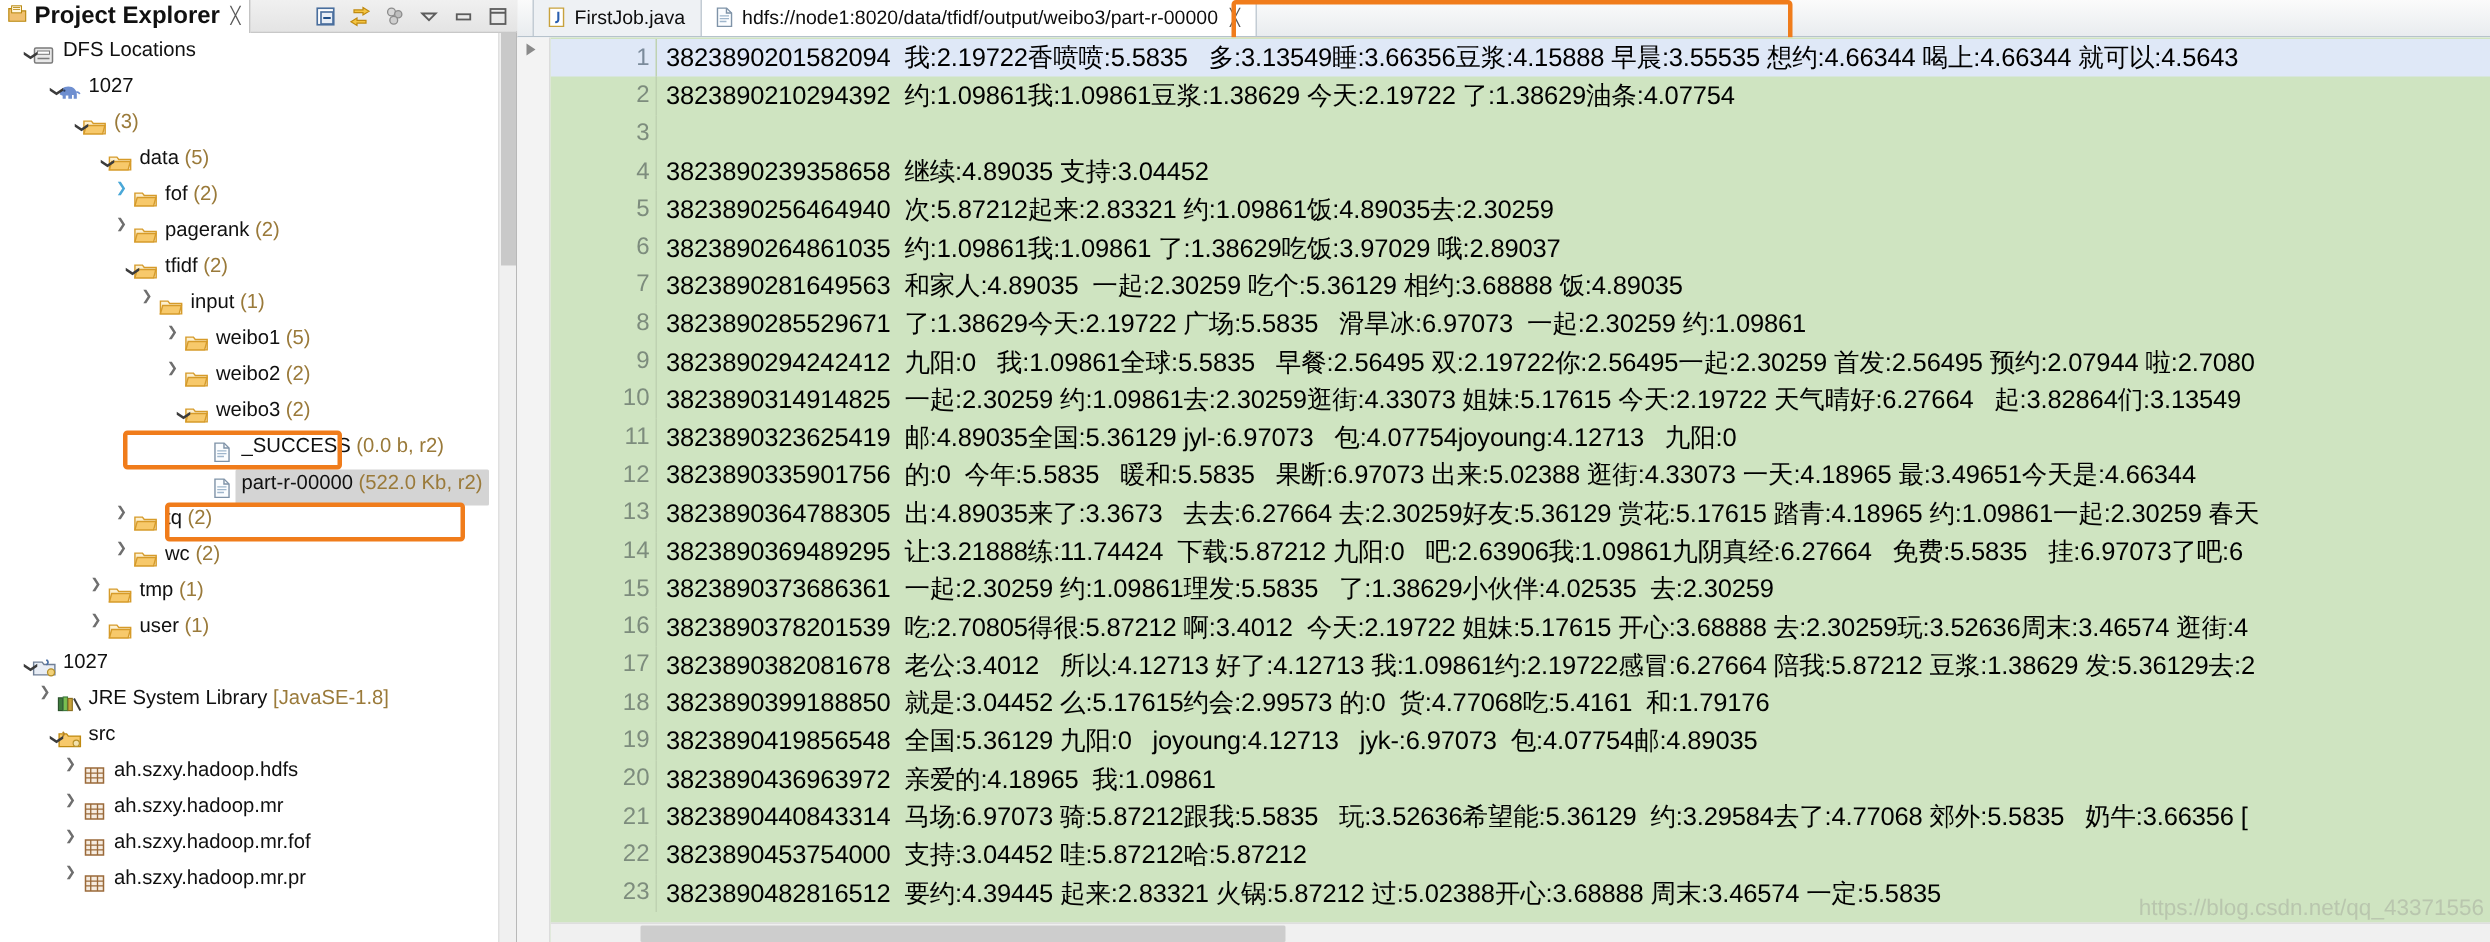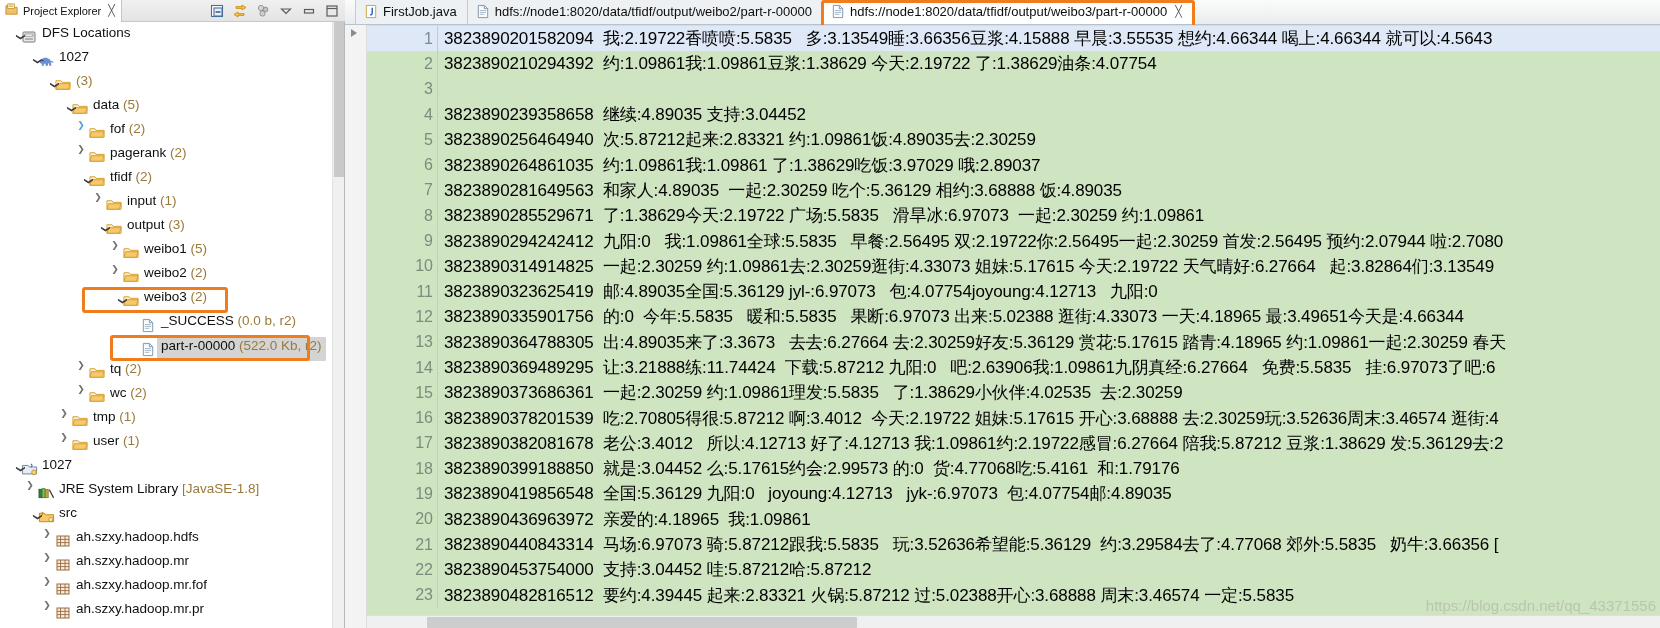--- a/index.html
+++ b/index.html
@@ -29,21 +29,21 @@
   }
   .view-tab {
     height: 22px;
     display: flex; align-items: center; gap: 4px;
     padding: 0 6px 0 4px;
     background: #ffffff;
     border-right: 1px solid #c4c4c4;
     font-size: 12px; color: #111;
     white-space: nowrap;
   }
-  .view-tab .tablabel { font-size: 11px; }
+  .view-tab .tablabel { font-size: 16px; font-weight: bold; }
   .close-x {
     font-size: 11px; color:#5a5a5a; margin-left: 3px;
     font-family: "DejaVu Sans", sans-serif;
   }
   .vt-tools {
     margin-left: auto; display: flex; align-items: center; gap: 7px;
     padding-right: 5px;
   }
   .vt-tools .tbtn { width: 16px; height: 16px; display:block; }
 
@@ -322,30 +322,20 @@
         <div class="trow" id="trow-7" style="padding-left: 91px;">
           <span class="arrow" style="font-size: 9px;">❯</span>
           <span class="ico">
             <svg width="17" height="14" viewBox="0 0 18 14">
               <path d="M1 2.5h5.3l1.3 1.7H16v7.3H1z" fill="#fdf0d0" stroke="#d69b2a" stroke-width="1"></path>
               <path d="M2.6 5.6h13.2l-1.6 5.9H1z" fill="#f7c96b" stroke="#d69b2a" stroke-width="1"></path>
             </svg>
           </span>
           <span class="lbl">input <span class="dim">(1)</span></span>
         </div>
-        <div class="trow" id="trow-8" style="padding-left: 91px;">
-          <span class="arrow open" style="transform: rotate(90deg); display: inline-block; font-size: 9px;">❯</span>
-          <span class="ico">
-            <svg width="17" height="14" viewBox="0 0 18 14">
-              <path d="M1 2.5h5.3l1.3 1.7H16v7.3H1z" fill="#fdf0d0" stroke="#d69b2a" stroke-width="1"></path>
-              <path d="M2.6 5.6h13.2l-1.6 5.9H1z" fill="#f7c96b" stroke="#d69b2a" stroke-width="1"></path>
-            </svg>
-          </span>
-          <span class="lbl">output <span class="dim">(3)</span></span>
-        </div>
         <div class="trow" id="trow-9" style="padding-left: 108px;">
           <span class="arrow" style="font-size: 9px;">❯</span>
           <span class="ico">
             <svg width="17" height="14" viewBox="0 0 18 14">
               <path d="M1 2.5h5.3l1.3 1.7H16v7.3H1z" fill="#fdf0d0" stroke="#d69b2a" stroke-width="1"></path>
               <path d="M2.6 5.6h13.2l-1.6 5.9H1z" fill="#f7c96b" stroke="#d69b2a" stroke-width="1"></path>
             </svg>
           </span>
           <span class="lbl">weibo1 <span class="dim">(5)</span></span>
         </div>
@@ -520,30 +510,20 @@
 
     <div class="editor-tabbar" id="editor-tabs">
         <div class="etab first" id="etab-0">
           <span class="fico">
             <svg width="14" height="15" viewBox="0 0 14 16">
               <path d="M2 1.5h10v13H2z" fill="#ffffff" stroke="#c8a23c" stroke-width="1"></path>
               <path d="M8.3 4v5.6c0 1.3-1 2-2.2 1.8" fill="none" stroke="#2a5fb0" stroke-width="1.5"></path>
             </svg>
           </span>
           <span>FirstJob.java</span>
-        </div>
-        <div class="etab" id="etab-1">
-          <span class="fico">
-            <svg width="14" height="15" viewBox="0 0 14 16">
-              <path d="M2 1.5h6.5L12 5v9.5H2z" fill="#fbfdff" stroke="#7f93a8" stroke-width="1"></path>
-              <path d="M8.4 1.5V5H12" fill="none" stroke="#7f93a8" stroke-width="1"></path>
-              <path d="M3.6 7h6.6M3.6 9h6.6M3.6 11h4.8" stroke="#9fb6cc" stroke-width="1"></path>
-            </svg>
-          </span>
-          <span>hdfs://node1:8020/data/tfidf/output/weibo2/part-r-00000</span>
         </div>
         <div class="etab active" id="etab-2">
           <span class="fico">
             <svg width="14" height="15" viewBox="0 0 14 16">
               <path d="M2 1.5h6.5L12 5v9.5H2z" fill="#fbfdff" stroke="#7f93a8" stroke-width="1"></path>
               <path d="M8.4 1.5V5H12" fill="none" stroke="#7f93a8" stroke-width="1"></path>
               <path d="M3.6 7h6.6M3.6 9h6.6M3.6 11h4.8" stroke="#9fb6cc" stroke-width="1"></path>
             </svg>
           </span>
           <span>hdfs://node1:8020/data/tfidf/output/weibo3/part-r-00000</span>

